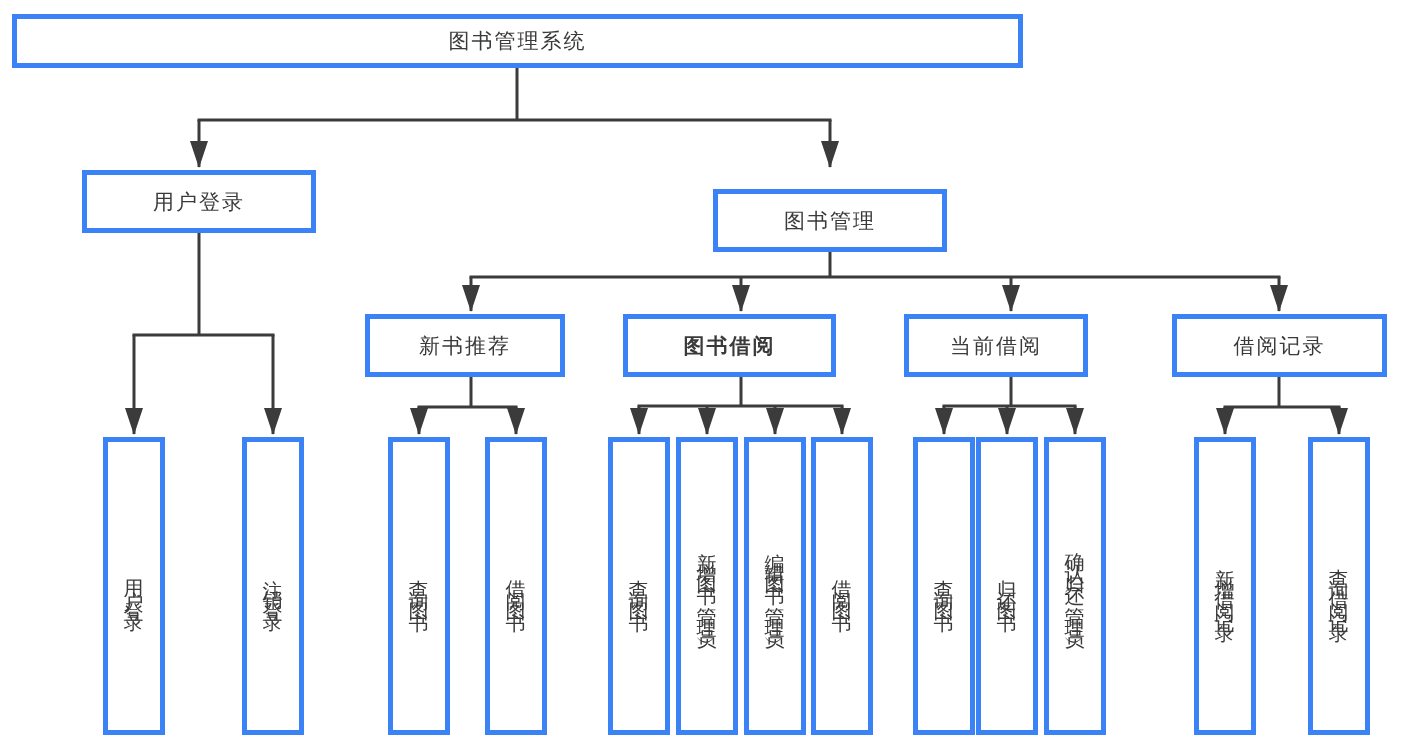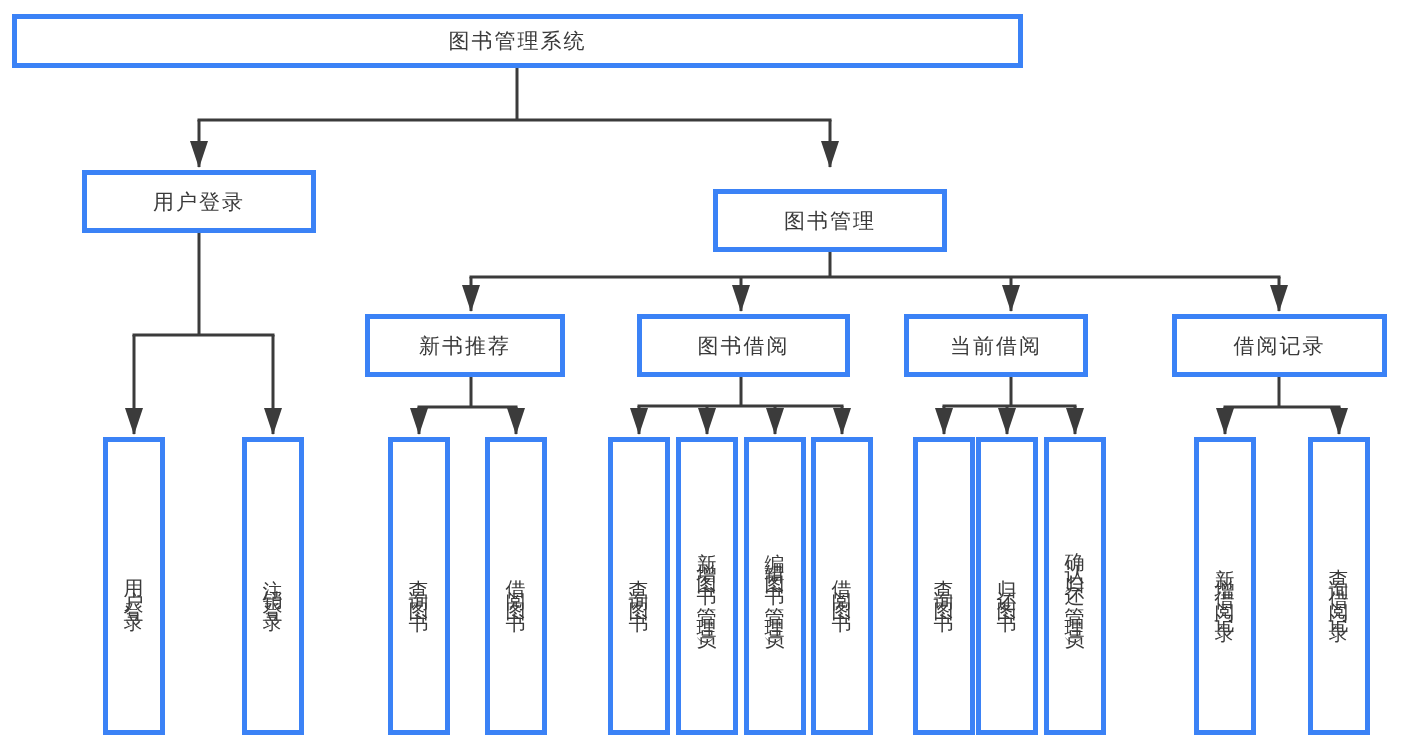--- a/index.html
+++ b/index.html
@@ -42,21 +42,21 @@
     white-space: nowrap;
   }
   
   .n-root   { left: 12px;   top: 14px;  width: 1011px; height: 54px; }
   
   .n-login  { left: 82px;   top: 170px; width: 234px;  height: 63px; }
   .n-mgmt   { left: 713px;  top: 170px; width: 234px;  height: 63px; margin-top: 19px; }
   
   .n-l3     { top: 314px; height: 63px; }
   .n-rec    { left: 365px;  width: 200px; }
-  .n-borrow { left: 637px;  width: 213px; }
+  .n-borrow { left: 623px;  width: 213px; font-weight: bold; }
   .n-cur    { left: 904px;  width: 184px; }
   .n-hist   { left: 1172px; width: 215px; }
   
   .leaf     { top: 437px; width: 62px; height: 298px; }
   .lf1  { left: 103px; }  .lf2  { left: 242px; }
   .lf3  { left: 388px; }  .lf4  { left: 485px; }
   .lf5  { left: 608px; }  .lf6  { left: 676px; }
   .lf7  { left: 744px; }  .lf8  { left: 811px; }
   .lf9  { left: 913px; }  .lf10 { left: 976px; }
   .lf11 { left: 1044px; }

